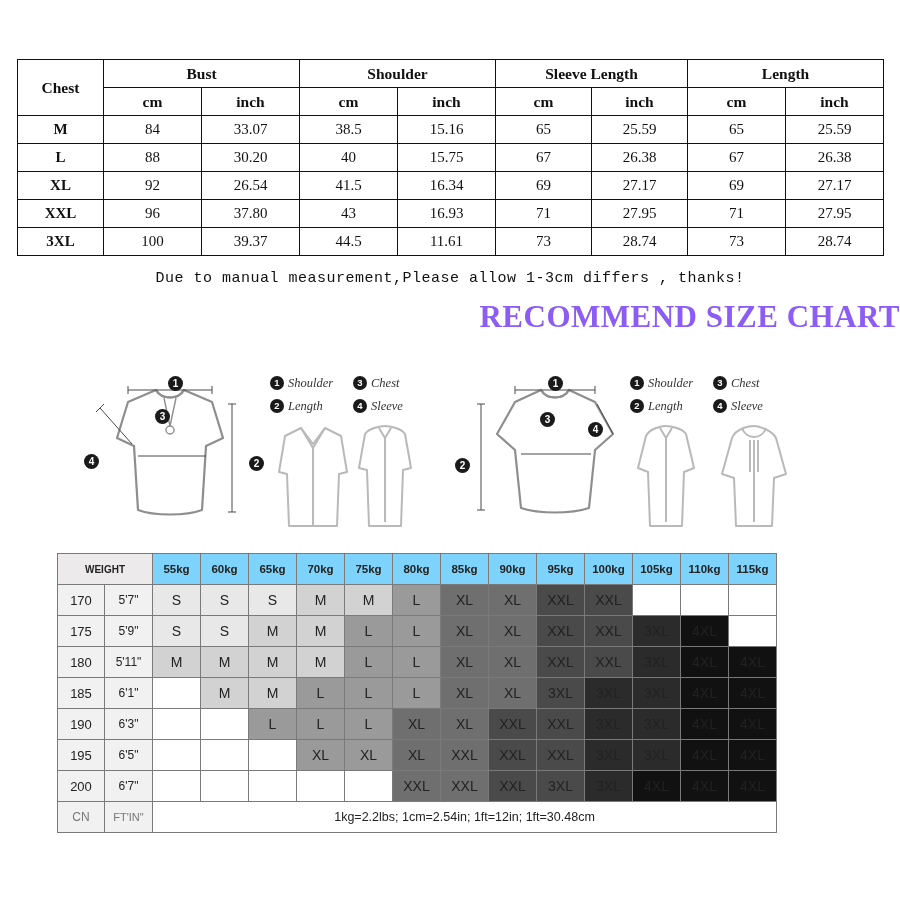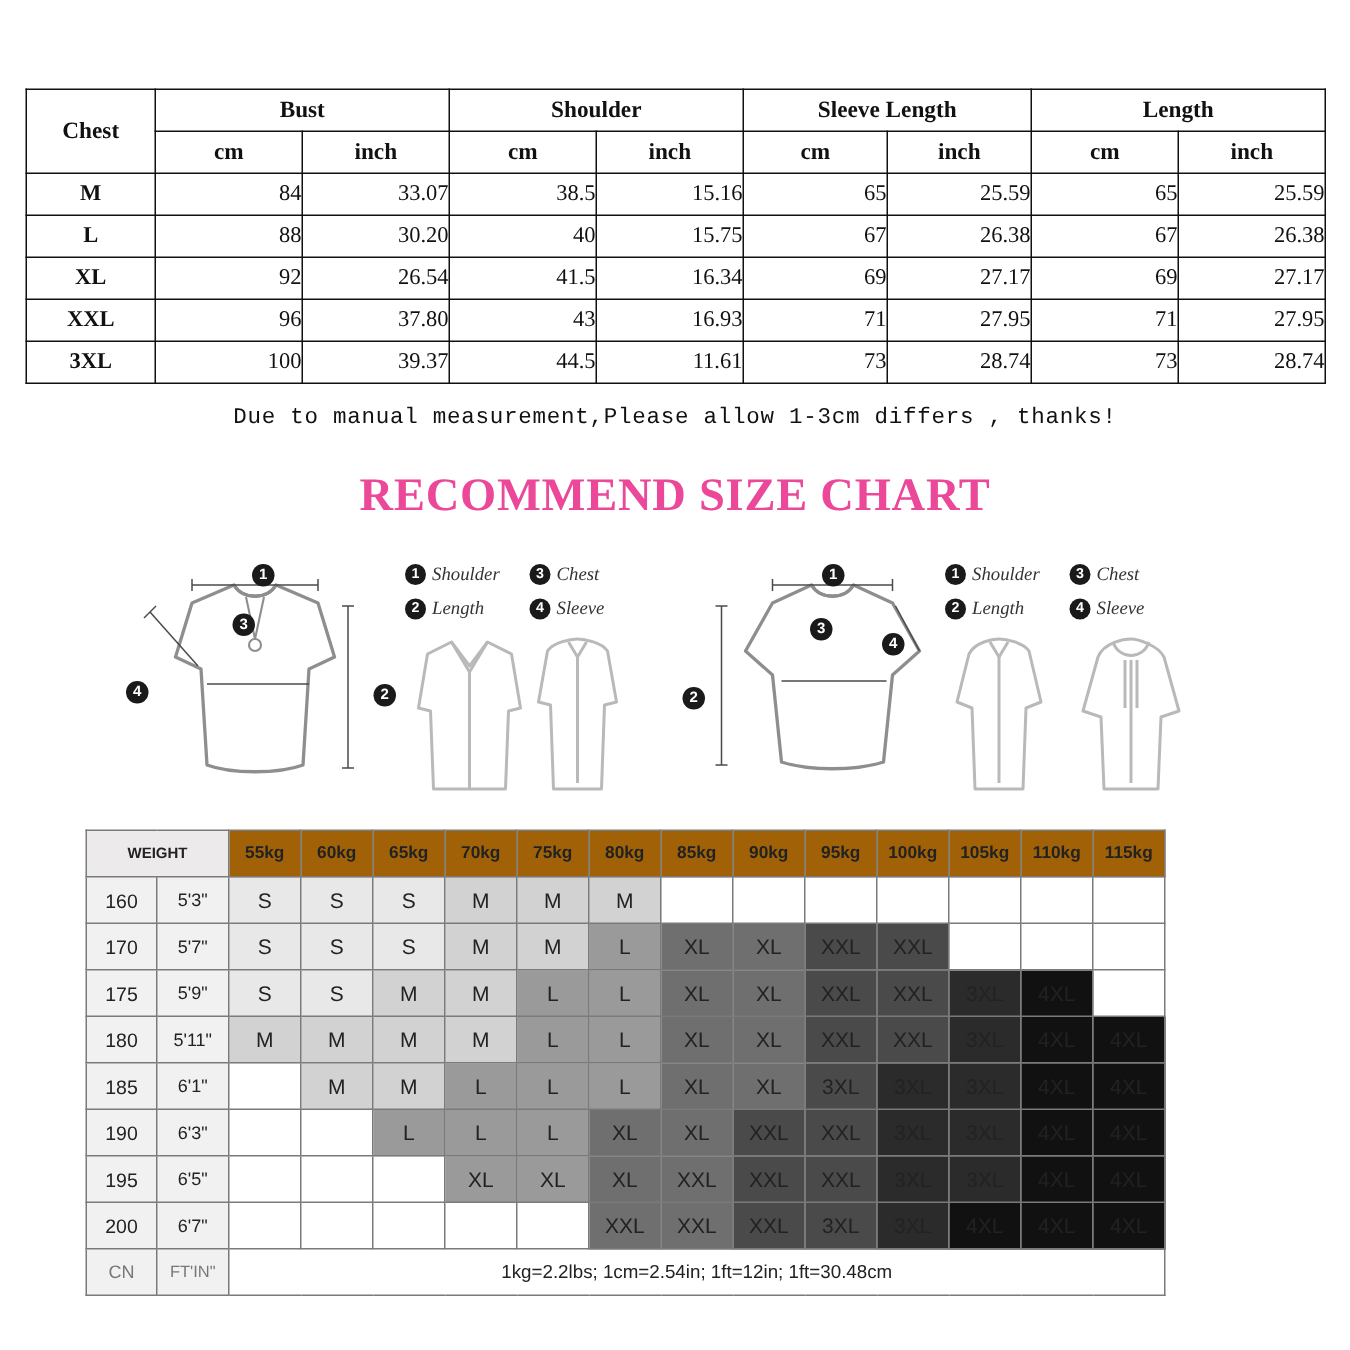--- a/index.html
+++ b/index.html
@@ -18,33 +18,33 @@
     border:1px solid #111;
     text-align:center;
     font-size:15px;
     font-weight:bold;
     height:27px;
     padding:0;
     color:#111;
     font-family:"Liberation Serif", serif;
   }
   table.sizetbl .hdr{font-size:15.5px;}
-  table.sizetbl .val{font-weight:normal;font-size:15px;text-align:right;}
+  table.sizetbl .val{font-weight:normal;font-size:15px;}
   table.sizetbl .sizecol{font-weight:bold;}
   
   #note{
     position:absolute;left:0;top:270px;width:900px;text-align:center;
     font-family:"Liberation Mono", monospace;
     font-size:15px;letter-spacing:.5px;color:#111;
   }
   
   #rec-title{
-    position:absolute;left:0;top:312px;width:900px;text-align:center;
+    position:absolute;left:0;top:299px;width:900px;text-align:right;
     font-family:"Liberation Serif", serif;
-    font-weight:bold;font-size:31px;letter-spacing:.5px;color:#ec4899;
+    font-weight:bold;font-size:31px;letter-spacing:.5px;color:#8b5cf6;
   }
   
   #illu{position:absolute;left:0;top:350px;width:900px;height:195px;}
   .legend{position:absolute;font-family:"Liberation Serif", serif;font-style:italic;font-size:12.5px;color:#333;}
   .legend .num{
     display:inline-block;width:14px;height:14px;border-radius:50%;
     background:#1a1a1a;color:#fff;font-style:normal;font-weight:bold;
     font-size:9.5px;line-height:14px;text-align:center;margin-right:4px;
     font-family:"Liberation Sans",sans-serif;vertical-align:middle;
   }
@@ -59,21 +59,21 @@
   table.mx{border-collapse:collapse;table-layout:fixed;}
   table.mx td{
     border:1px solid #7a7a7a;
     text-align:center;
     font-size:12.5px;
     color:#222;
     padding:0;
     width:46px;height:30px;
     font-family:"Liberation Sans", sans-serif;
   }
-  table.mx td.hcell{font-size:11.5px;font-weight:bold;background:#a16207;}
+  table.mx td.hcell{font-size:11.5px;font-weight:bold;background:#7dd3fc;}
   table.mx td.lbl-h{font-weight:bold;font-size:10px;background:#eceaea;}
   table.mx td.rowh{font-size:13px;background:#f2f1f1;font-weight:normal;}
   table.mx td.rowh2{font-size:12px;background:#f2f1f1;}
   table.mx td.cell{font-size:14px;}
   td.c-empty{background:#ffffff;}
   td.c-s{background:#e8e8e8;color:#3a3a3a;}
   td.c-m{background:#d2d2d2;color:#3a3a3a;}
   td.c-l{background:#9a9a9a;color:#ffffff;}
   td.c-xl{background:#6f6f6f;color:#ffffff;}
   td.c-xxl{background:#4a4a4a;color:#ffffff;}
@@ -306,37 +306,20 @@
       <td class="hcell">80kg</td>
       <td class="hcell">85kg</td>
       <td class="hcell">90kg</td>
       <td class="hcell">95kg</td>
       <td class="hcell">100kg</td>
       <td class="hcell">105kg</td>
       <td class="hcell">110kg</td>
       <td class="hcell">115kg</td>
     </tr>
 
-    <tr>
-      <td class="rowh">160</td>
-      <td class="rowh2">5'3"</td>
-      <td class="cell c-s">S</td>
-      <td class="cell c-s">S</td>
-      <td class="cell c-s">S</td>
-      <td class="cell c-m">M</td>
-      <td class="cell c-m">M</td>
-      <td class="cell c-m">M</td>
-      <td class="cell c-empty"></td>
-      <td class="cell c-empty"></td>
-      <td class="cell c-empty"></td>
-      <td class="cell c-empty"></td>
-      <td class="cell c-empty"></td>
-      <td class="cell c-empty"></td>
-      <td class="cell c-empty"></td>
-    </tr>
 
 
     <tr>
       <td class="rowh">170</td>
       <td class="rowh2">5'7"</td>
       <td class="cell c-s">S</td>
       <td class="cell c-s">S</td>
       <td class="cell c-s">S</td>
       <td class="cell c-m">M</td>
       <td class="cell c-m">M</td>

